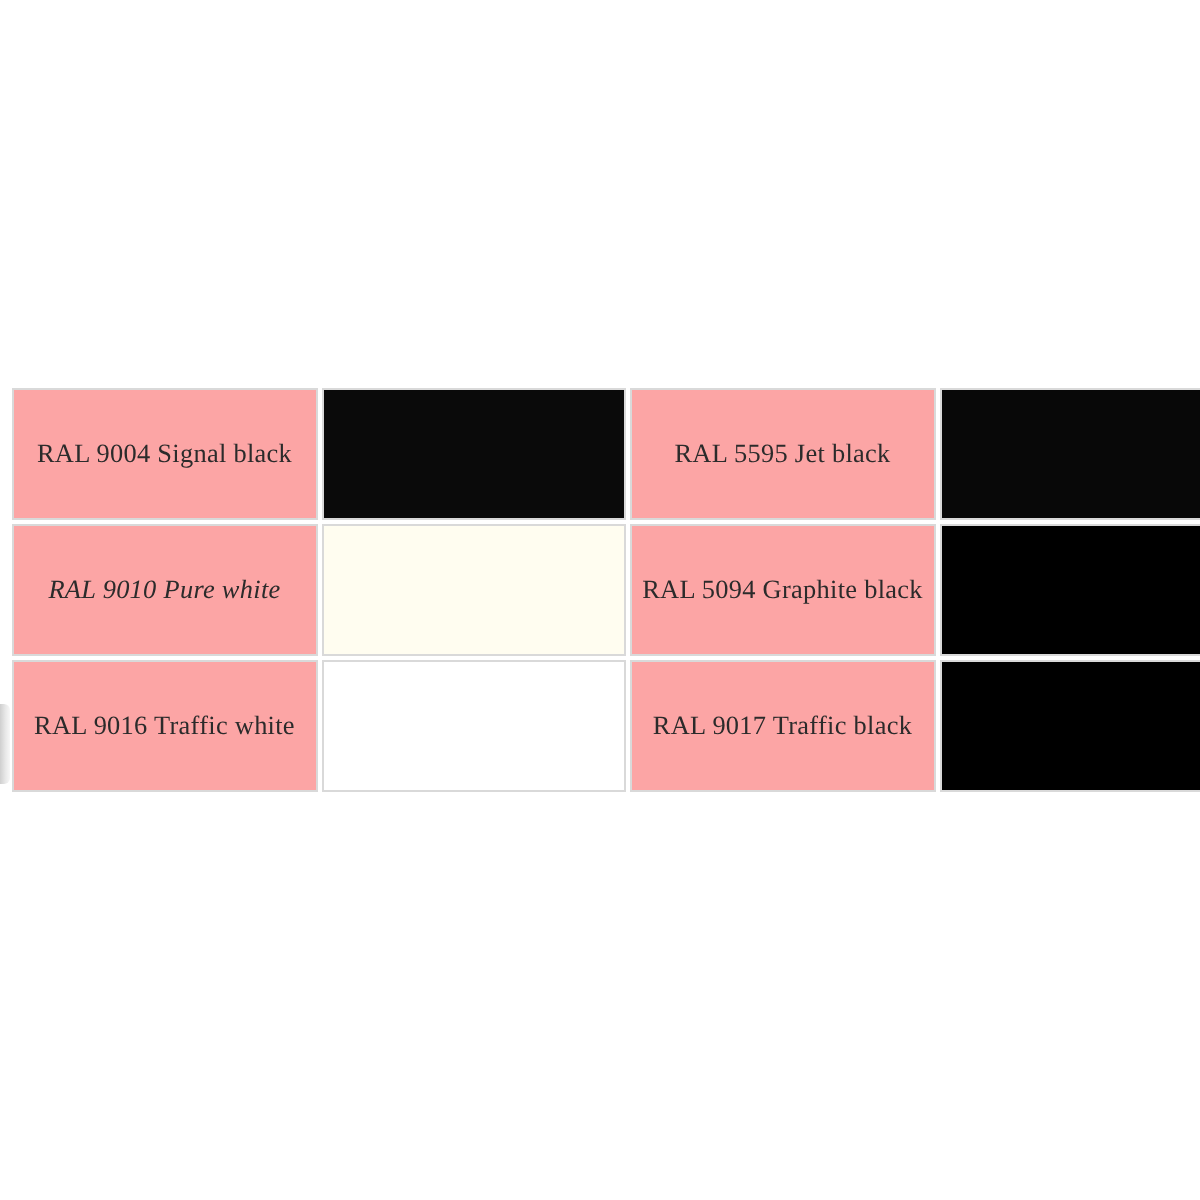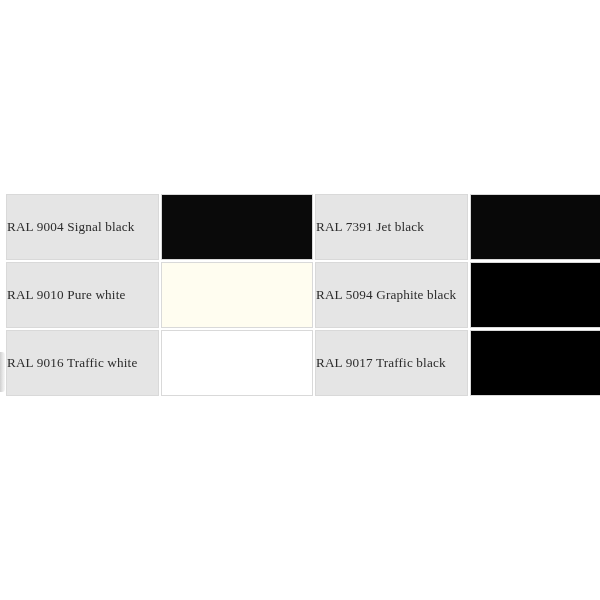--- a/index.html
+++ b/index.html
@@ -49,21 +49,22 @@
     padding: 0;
     margin: 0;
     height: 66px;
     vertical-align: middle;
     border: 1px solid #d9d9d9;
     box-sizing: border-box;
   }
 
   td.name-cell {
     width: 150px;
-    background: #e5e5e5;
+    background: #fca5a5;
+    text-align: center;
     font-size: 13.2px;
     line-height: 1.55;
     color: #2b2b2b;
     letter-spacing: 0.15px;
     padding: 2px 8px;
   }
 
   td.swatch-cell {
     width: 150px;
     padding: 0;
@@ -91,28 +92,28 @@
     <div class="edge-artifact"></div>
 
     <table id="ral-table">
       <tbody>
 
         <tr>
           <td class="name-cell" style="border-color: rgb(217, 217, 217); color: rgb(43, 43, 43);">RAL 9004 Signal black</td>
           <td class="swatch-cell" style="border-color: rgb(217, 217, 217);">
             <span class="swatch" style="background: rgb(10, 10, 10);"></span>
           </td>
-          <td class="name-cell" style="border-color: rgb(217, 217, 217); color: rgb(43, 43, 43);">RAL 7391 Jet black</td>
+          <td class="name-cell" style="border-color: rgb(217, 217, 217); color: rgb(43, 43, 43);">RAL 5595 Jet black</td>
           <td class="swatch-cell" style="border-color: rgb(217, 217, 217);">
             <span class="swatch" style="background: rgb(8, 8, 8);"></span>
           </td>
         </tr>
 
         <tr>
-          <td class="name-cell" style="border-color: rgb(217, 217, 217); color: rgb(43, 43, 43);">RAL 9010 Pure white</td>
+          <td class="name-cell" style="border-color: rgb(217, 217, 217); color: rgb(43, 43, 43); font-style: italic;">RAL 9010 Pure white</td>
           <td class="swatch-cell" style="border-color: rgb(217, 217, 217);">
             <span class="swatch" style="background: rgb(255, 253, 240);"></span>
           </td>
           <td class="name-cell" style="border-color: rgb(217, 217, 217); color: rgb(43, 43, 43);">RAL 5094 Graphite black</td>
           <td class="swatch-cell" style="border-color: rgb(217, 217, 217);">
             <span class="swatch" style="background: rgb(0, 0, 0);"></span>
           </td>
         </tr>
 
         <tr>

